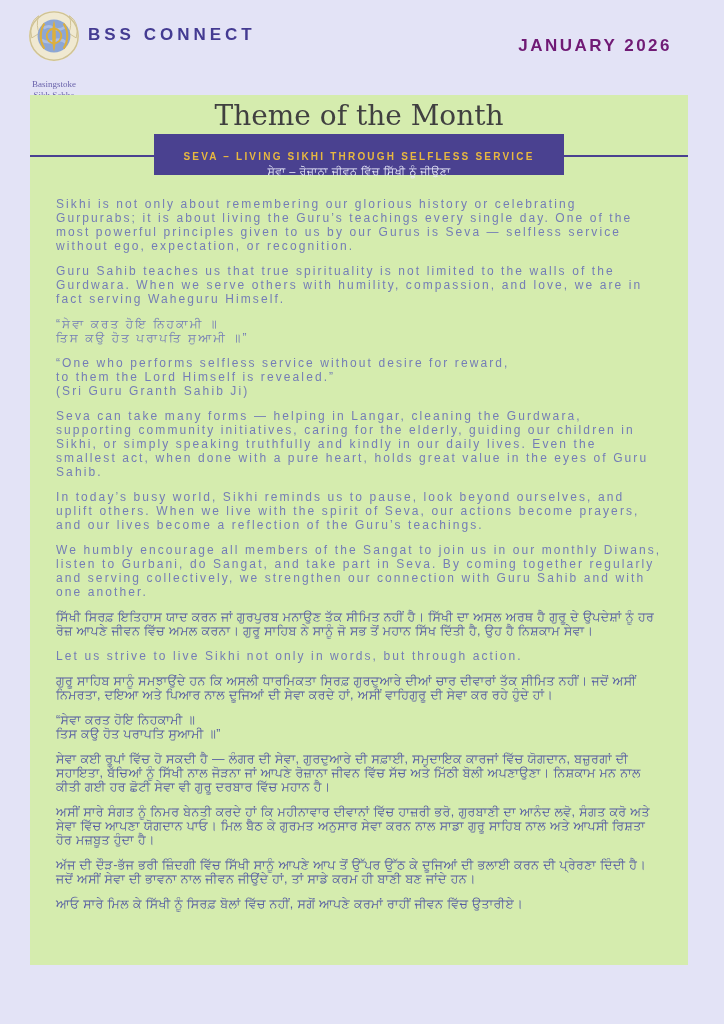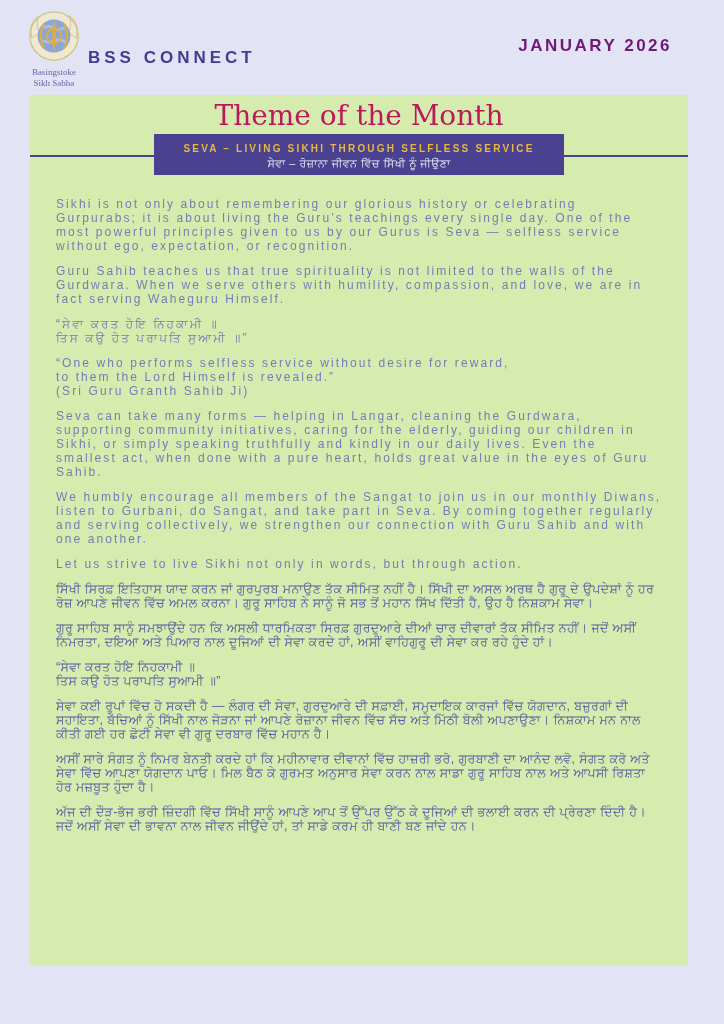--- a/index.html
+++ b/index.html
@@ -10,51 +10,51 @@
     position:relative;
     overflow:hidden;
   }
 
   
   .header { position:absolute; left:0; top:0; width:724px; height:95px; }
   .logo-block { position:absolute; left:18px; top:9px; width:72px; text-align:center; }
   .logo-emblem { display:block; margin:0 auto; }
   .logo-caption {
     font-family:"Liberation Serif", serif;
-    font-size:9px; line-height:10.5px; color:#6a63ab; margin-top:2px;
+    font-size:9px; line-height:10.5px; color:#6a63ab; margin-top:14px;
   }
   .masthead {
-    position:absolute; left:88px; top:48px;
+    position:absolute; left:88px; top:25px;
     font-size:17px; font-weight:bold; letter-spacing:4px; color:#443b92;
   }
   .issue {
     position:absolute; right:52px; top:36px;
     font-size:17px; font-weight:bold; letter-spacing:2.5px; color:#701a75;
   }
 
   
   .panel {
     position:absolute; left:30px; top:95px; width:658px; height:870px;
     background:#d5ecae; padding:5px 14px 0;
   }
   .theme-title {
     text-align:center;
     font-family:"DejaVu Serif", serif;
     font-size:28px; line-height:30px; font-weight:500;
-    color:#be185d; margin:1px 0 3px;
+    color:#404040; margin:1px 0 3px;
   }
   .banner-row { position:relative; height:41px; margin-bottom:22px; }
   .banner-line {
     position:absolute; left:-14px; right:-14px; top:21px; height:2px;
     background:#4a4190;
   }
   .banner {
     position:absolute; left:50%; top:0; transform:translateX(-50%);
     width:410px; height:41px; background:#4a4190; z-index:1;
-    text-align:center; padding-top:9px;
+    text-align:center; padding-top:17px;
   }
   .banner-en { color:#e8b83f; font-size:10px; font-weight:bold; letter-spacing:2.2px; }
   .banner-pa { color:#edeffb; font-size:11px; margin-top:3px; letter-spacing:0.5px; }
 
   
   .para {
     margin:0 12px 11px;
     font-size:12px; line-height:14px; letter-spacing:2.1px;
     color:#747db6;
   }
@@ -101,22 +101,24 @@
   </div>
 
   <p class="para">Sikhi is not only about remembering our glorious history or celebrating Gurpurabs; it is about living the Guru’s teachings every single day. One of the most powerful principles given to us by our Gurus is Seva — selfless service without ego, expectation, or recognition.</p>
   <p class="para">Guru Sahib teaches us that true spirituality is not limited to the walls of the Gurdwara. When we serve others with humility, compassion, and love, we are in fact serving Waheguru Himself.</p>
   <p class="para quote">“ਸੇਵਾ ਕਰਤ ਹੋਇ ਨਿਹਕਾਮੀ ॥
 ਤਿਸ ਕਉ ਹੋਤ ਪਰਾਪਤਿ ਸੁਆਮੀ ॥”</p>
   <p class="para quote">“One who performs selfless service without desire for reward,
 to them the Lord Himself is revealed.”
 (Sri Guru Granth Sahib Ji)</p>
   <p class="para">Seva can take many forms — helping in Langar, cleaning the Gurdwara, supporting community initiatives, caring for the elderly, guiding our children in Sikhi, or simply speaking truthfully and kindly in our daily lives. Even the smallest act, when done with a pure heart, holds great value in the eyes of Guru Sahib.</p>
+  <p class="para">In today’s busy world, Sikhi reminds us to pause, look beyond ourselves, and uplift others. When we live with the spirit of Seva, our actions become prayers, and our lives become a reflection of the Guru’s teachings.</p>
   <p class="para">We humbly encourage all members of the Sangat to join us in our monthly Diwans, listen to Gurbani, do Sangat, and take part in Seva. By coming together regularly and serving collectively, we strengthen our connection with Guru Sahib and with one another.</p>
+  <p class="para pa pa-dark">ਸਿੱਖੀ ਸਿਰਫ਼ ਇਤਿਹਾਸ ਯਾਦ ਕਰਨ ਜਾਂ ਗੁਰਪੁਰਬ ਮਨਾਉਣ ਤੱਕ ਸੀਮਿਤ ਨਹੀਂ ਹੈ। ਸਿੱਖੀ ਦਾ ਅਸਲ ਅਰਥ ਹੈ ਗੁਰੂ ਦੇ ਉਪਦੇਸ਼ਾਂ ਨੂੰ ਹਰ ਰੋਜ਼ ਆਪਣੇ ਜੀਵਨ ਵਿੱਚ ਅਮਲ ਕਰਨਾ। ਗੁਰੂ ਸਾਹਿਬ ਨੇ ਸਾਨੂੰ ਜੋ ਸਭ ਤੋਂ ਮਹਾਨ ਸਿੱਖ ਦਿੱਤੀ ਹੈ, ਉਹ ਹੈ ਨਿਸ਼ਕਾਮ ਸੇਵਾ।</p>
   <p class="para">Let us strive to live Sikhi not only in words, but through action.</p>
-  <p class="para pa pa-dark">ਸਿੱਖੀ ਸਿਰਫ਼ ਇਤਿਹਾਸ ਯਾਦ ਕਰਨ ਜਾਂ ਗੁਰਪੁਰਬ ਮਨਾਉਣ ਤੱਕ ਸੀਮਿਤ ਨਹੀਂ ਹੈ। ਸਿੱਖੀ ਦਾ ਅਸਲ ਅਰਥ ਹੈ ਗੁਰੂ ਦੇ ਉਪਦੇਸ਼ਾਂ ਨੂੰ ਹਰ ਰੋਜ਼ ਆਪਣੇ ਜੀਵਨ ਵਿੱਚ ਅਮਲ ਕਰਨਾ। ਗੁਰੂ ਸਾਹਿਬ ਨੇ ਸਾਨੂੰ ਜੋ ਸਭ ਤੋਂ ਮਹਾਨ ਸਿੱਖ ਦਿੱਤੀ ਹੈ, ਉਹ ਹੈ ਨਿਸ਼ਕਾਮ ਸੇਵਾ।</p>
   <p class="para pa pa-dark">ਗੁਰੂ ਸਾਹਿਬ ਸਾਨੂੰ ਸਮਝਾਉਂਦੇ ਹਨ ਕਿ ਅਸਲੀ ਧਾਰਮਿਕਤਾ ਸਿਰਫ਼ ਗੁਰਦੁਆਰੇ ਦੀਆਂ ਚਾਰ ਦੀਵਾਰਾਂ ਤੱਕ ਸੀਮਿਤ ਨਹੀਂ। ਜਦੋਂ ਅਸੀਂ ਨਿਮਰਤਾ, ਦਇਆ ਅਤੇ ਪਿਆਰ ਨਾਲ ਦੂਜਿਆਂ ਦੀ ਸੇਵਾ ਕਰਦੇ ਹਾਂ, ਅਸੀਂ ਵਾਹਿਗੁਰੂ ਦੀ ਸੇਵਾ ਕਰ ਰਹੇ ਹੁੰਦੇ ਹਾਂ।</p>
   <p class="para pa pa-dark quote">“ਸੇਵਾ ਕਰਤ ਹੋਇ ਨਿਹਕਾਮੀ ॥
 ਤਿਸ ਕਉ ਹੋਤ ਪਰਾਪਤਿ ਸੁਆਮੀ ॥”</p>
   <p class="para pa pa-dark">ਸੇਵਾ ਕਈ ਰੂਪਾਂ ਵਿੱਚ ਹੋ ਸਕਦੀ ਹੈ — ਲੰਗਰ ਦੀ ਸੇਵਾ, ਗੁਰਦੁਆਰੇ ਦੀ ਸਫ਼ਾਈ, ਸਮੁਦਾਇਕ ਕਾਰਜਾਂ ਵਿੱਚ ਯੋਗਦਾਨ, ਬਜ਼ੁਰਗਾਂ ਦੀ ਸਹਾਇਤਾ, ਬੱਚਿਆਂ ਨੂੰ ਸਿੱਖੀ ਨਾਲ ਜੋੜਨਾ ਜਾਂ ਆਪਣੇ ਰੋਜ਼ਾਨਾ ਜੀਵਨ ਵਿੱਚ ਸੱਚ ਅਤੇ ਮਿੱਠੀ ਬੋਲੀ ਅਪਣਾਉਣਾ। ਨਿਸ਼ਕਾਮ ਮਨ ਨਾਲ ਕੀਤੀ ਗਈ ਹਰ ਛੋਟੀ ਸੇਵਾ ਵੀ ਗੁਰੂ ਦਰਬਾਰ ਵਿੱਚ ਮਹਾਨ ਹੈ।</p>
   <p class="para pa pa-dark">ਅਸੀਂ ਸਾਰੇ ਸੰਗਤ ਨੂੰ ਨਿਮਰ ਬੇਨਤੀ ਕਰਦੇ ਹਾਂ ਕਿ ਮਹੀਨਾਵਾਰ ਦੀਵਾਨਾਂ ਵਿੱਚ ਹਾਜ਼ਰੀ ਭਰੋ, ਗੁਰਬਾਣੀ ਦਾ ਆਨੰਦ ਲਵੋ, ਸੰਗਤ ਕਰੋ ਅਤੇ ਸੇਵਾ ਵਿੱਚ ਆਪਣਾ ਯੋਗਦਾਨ ਪਾਓ। ਮਿਲ ਬੈਠ ਕੇ ਗੁਰਮਤ ਅਨੁਸਾਰ ਸੇਵਾ ਕਰਨ ਨਾਲ ਸਾਡਾ ਗੁਰੂ ਸਾਹਿਬ ਨਾਲ ਅਤੇ ਆਪਸੀ ਰਿਸ਼ਤਾ ਹੋਰ ਮਜ਼ਬੂਤ ਹੁੰਦਾ ਹੈ।</p>
   <p class="para pa pa-dark">ਅੱਜ ਦੀ ਦੌੜ-ਭੱਜ ਭਰੀ ਜ਼ਿੰਦਗੀ ਵਿੱਚ ਸਿੱਖੀ ਸਾਨੂੰ ਆਪਣੇ ਆਪ ਤੋਂ ਉੱਪਰ ਉੱਠ ਕੇ ਦੂਜਿਆਂ ਦੀ ਭਲਾਈ ਕਰਨ ਦੀ ਪ੍ਰੇਰਣਾ ਦਿੰਦੀ ਹੈ। ਜਦੋਂ ਅਸੀਂ ਸੇਵਾ ਦੀ ਭਾਵਨਾ ਨਾਲ ਜੀਵਨ ਜੀਉਂਦੇ ਹਾਂ, ਤਾਂ ਸਾਡੇ ਕਰਮ ਹੀ ਬਾਣੀ ਬਣ ਜਾਂਦੇ ਹਨ।</p>
+  <p class="para pa pa-dark">ਆਓ ਸਾਰੇ ਮਿਲ ਕੇ ਸਿੱਖੀ ਨੂੰ ਸਿਰਫ਼ ਬੋਲਾਂ ਵਿੱਚ ਨਹੀਂ, ਸਗੋਂ ਆਪਣੇ ਕਰਮਾਂ ਰਾਹੀਂ ਜੀਵਨ ਵਿੱਚ ਉਤਾਰੀਏ।</p>
 </div>
 
 </body></html>

